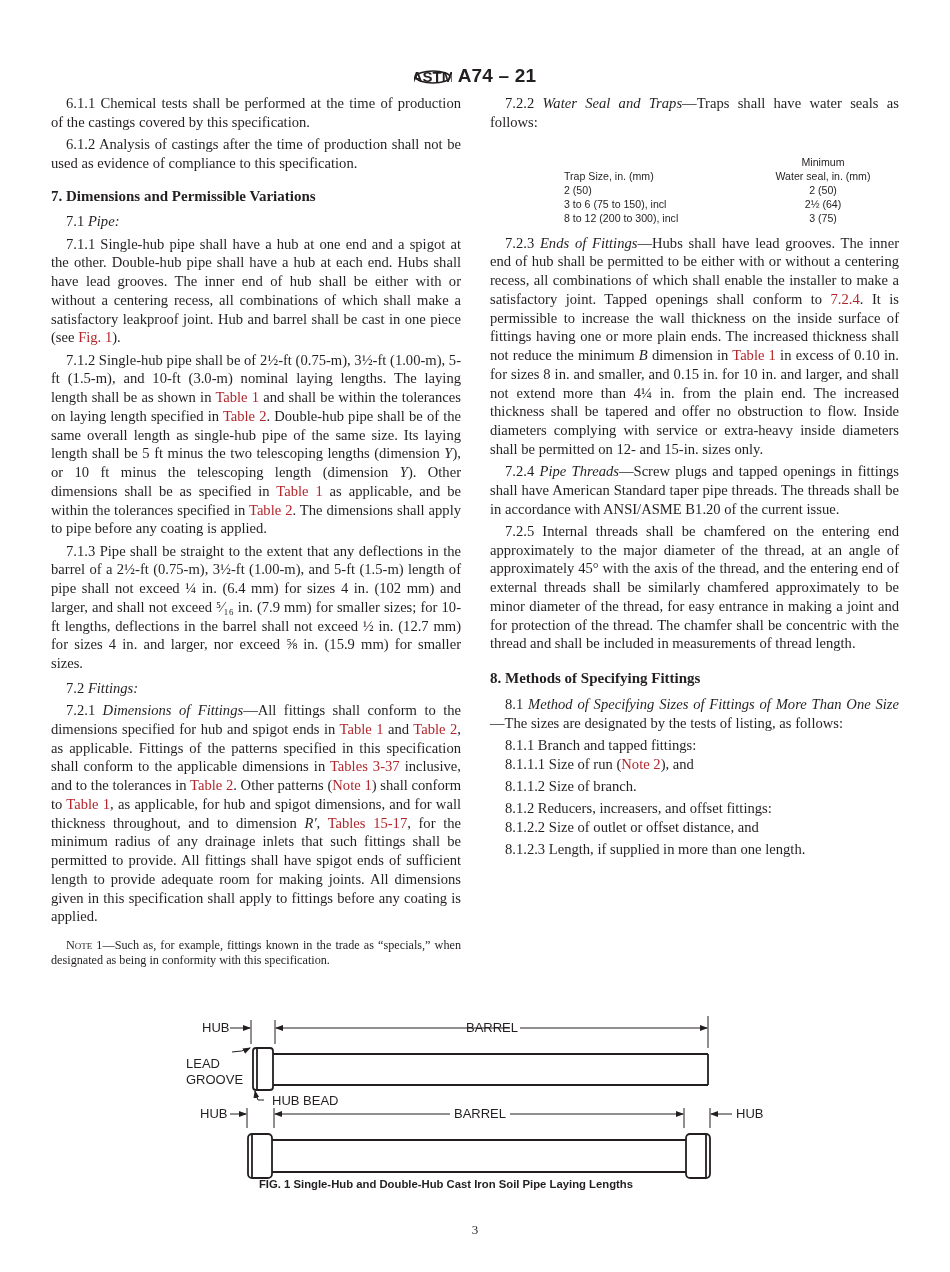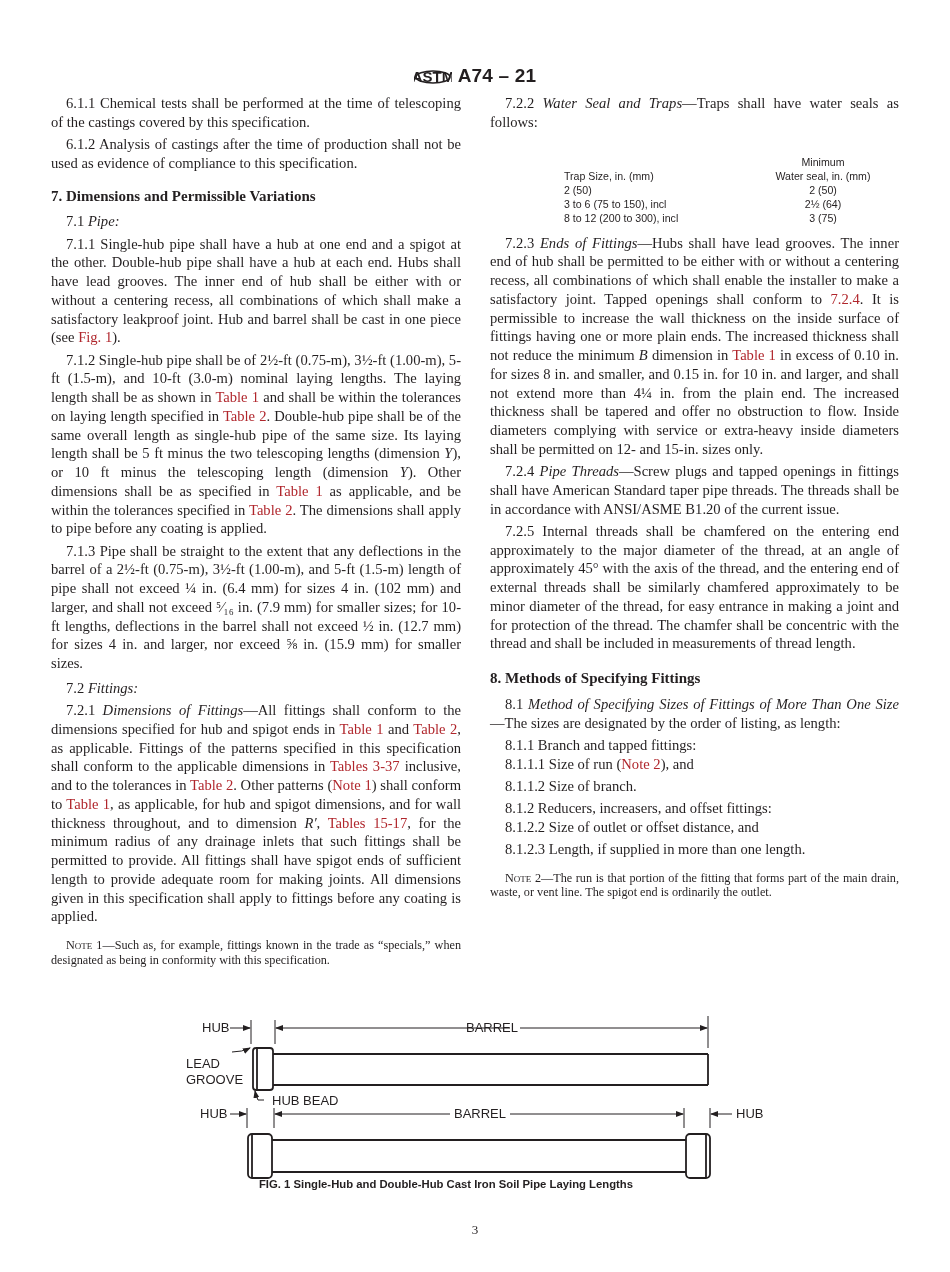--- a/index.html
+++ b/index.html
@@ -35,21 +35,21 @@
 
 <div class="header">
   <svg class="logo" viewBox="0 0 38 32">
     <ellipse cx="19" cy="17" rx="17" ry="6" fill="none" stroke="#231f20" stroke-width="1.6"></ellipse>
     <text x="19" y="22" text-anchor="middle" font-size="15" font-weight="bold" fill="#231f20" font-family="Liberation Serif, serif" transform="rotate(0)">ASTM</text>
   </svg>
   <span class="doc-id">A74 – 21</span>
 </div>
 
 <div class="col left">
-  <p class="p">6.1.1 Chemical tests shall be performed at the time of telescoping of the castings covered by this specification.</p>
+  <p class="p">6.1.1 Chemical tests shall be performed at the time of production of the castings covered by this specification.</p>
   <p class="p">6.1.2 Analysis of castings after the time of production shall not be used as evidence of compliance to this specification.</p>
 
   <div class="h">7. Dimensions and Permissible Variations</div>
 
   <p class="p"><span>7.1 </span><span class="i">Pipe:</span></p>
 
   <p class="p"><span>7.1.1 Single-hub pipe shall have a hub at one end and a spigot at the other. Double-hub pipe shall have a hub at each end. Hubs shall have lead grooves. The inner end of hub shall be either with or without a centering recess, all combinations of which shall make a satisfactory leakproof joint. Hub and barrel shall be cast in one piece (see </span><span class="lnk">Fig. 1</span><span>).</span></p>
 
   <p class="p"><span>7.1.2 Single-hub pipe shall be of 2½-ft (0.75-m), 3½-ft (1.00-m), 5-ft (1.5-m), and 10-ft (3.0-m) nominal laying lengths. The laying length shall be as shown in </span><span class="lnk">Table 1</span><span> and shall be within the tolerances on laying length specified in </span><span class="lnk">Table 2</span><span>. Double-hub pipe shall be of the same overall length as single-hub pipe of the same size. Its laying length shall be 5 ft minus the two telescoping lengths (dimension </span><span class="i">Y</span><span>), or 10 ft minus the telescoping length (dimension </span><span class="i">Y</span><span>). Other dimensions shall be as specified in </span><span class="lnk">Table 1</span><span> as applicable, and be within the tolerances specified in </span><span class="lnk">Table 2</span><span>. The dimensions shall apply to pipe before any coating is applied.</span></p>
 
@@ -88,30 +88,29 @@
   </div>
 
   <p class="p" style="margin-top:14px"><span>7.2.3 </span><span class="i">Ends of Fittings</span><span>—Hubs shall have lead grooves. The inner end of hub shall be permitted to be either with or without a centering recess, all combinations of which shall enable the installer to make a satisfactory joint. Tapped openings shall conform to </span><span class="lnk">7.2.4</span><span>. It is permissible to increase the wall thickness on the inside surface of fittings having one or more plain ends. The increased thickness shall not reduce the minimum </span><span class="i">B</span><span> dimension in </span><span class="lnk">Table 1</span><span> in excess of 0.10 in. for sizes 8 in. and smaller, and 0.15 in. for 10 in. and larger, and shall not extend more than 4¼ in. from the plain end. The increased thickness shall be tapered and offer no obstruction to flow. Inside diameters complying with service or extra-heavy inside diameters shall be permitted on 12- and 15-in. sizes only.</span></p>
 
   <p class="p"><span>7.2.4 </span><span class="i">Pipe Threads</span><span>—Screw plugs and tapped openings in fittings shall have American Standard taper pipe threads. The threads shall be in accordance with ANSI/ASME B1.20 of the current issue.</span></p>
 
   <p class="p">7.2.5 Internal threads shall be chamfered on the entering end approximately to the major diameter of the thread, at an angle of approximately 45° with the axis of the thread, and the entering end of external threads shall be similarly chamfered approximately to be minor diameter of the thread, for easy entrance in making a joint and for protection of the thread. The chamfer shall be concentric with the thread and shall be included in measurements of thread length.</p>
 
   <div class="h" style="margin-top:16px">8. Methods of Specifying Fittings</div>
 
-  <p class="p"><span>8.1 </span><span class="i">Method of Specifying Sizes of Fittings of More Than One Size</span><span>—The sizes are designated by the order of listing, as length:</span></p>
+  <p class="p"><span>8.1 </span><span class="i">Method of Specifying Sizes of Fittings of More Than One Size</span><span>—The sizes are designated by the tests of listing, as follows:</span></p>
 
   <p class="p" style="margin-bottom:0">8.1.1 Branch and tapped fittings:</p>
   <p class="p"><span>8.1.1.1 Size of run (</span><span class="lnk">Note 2</span><span>), and</span></p>
   <p class="p">8.1.1.2 Size of branch.</p>
   <p class="p" style="margin-bottom:0">8.1.2 Reducers, increasers, and offset fittings:</p>
   <p class="p">8.1.2.2 Size of outlet or offset distance, and</p>
   <p class="p">8.1.2.3 Length, if supplied in more than one length.</p>
 
-  <p class="note"><span class="sc">Note</span><span> 2—The run is that portion of the fitting that forms part of the main drain, waste, or vent line. The spigot end is ordinarily the outlet.</span></p>
 </div>
 
 <div class="figure">
   <svg width="600" height="170" viewBox="0 0 600 170">
     <defs>
       <marker id="arr" markerWidth="8" markerHeight="6" refX="7" refY="3" orient="auto">
         <path d="M0,0 L8,3 L0,6 Z" fill="#231f20"></path>
       </marker>
     </defs>
 

